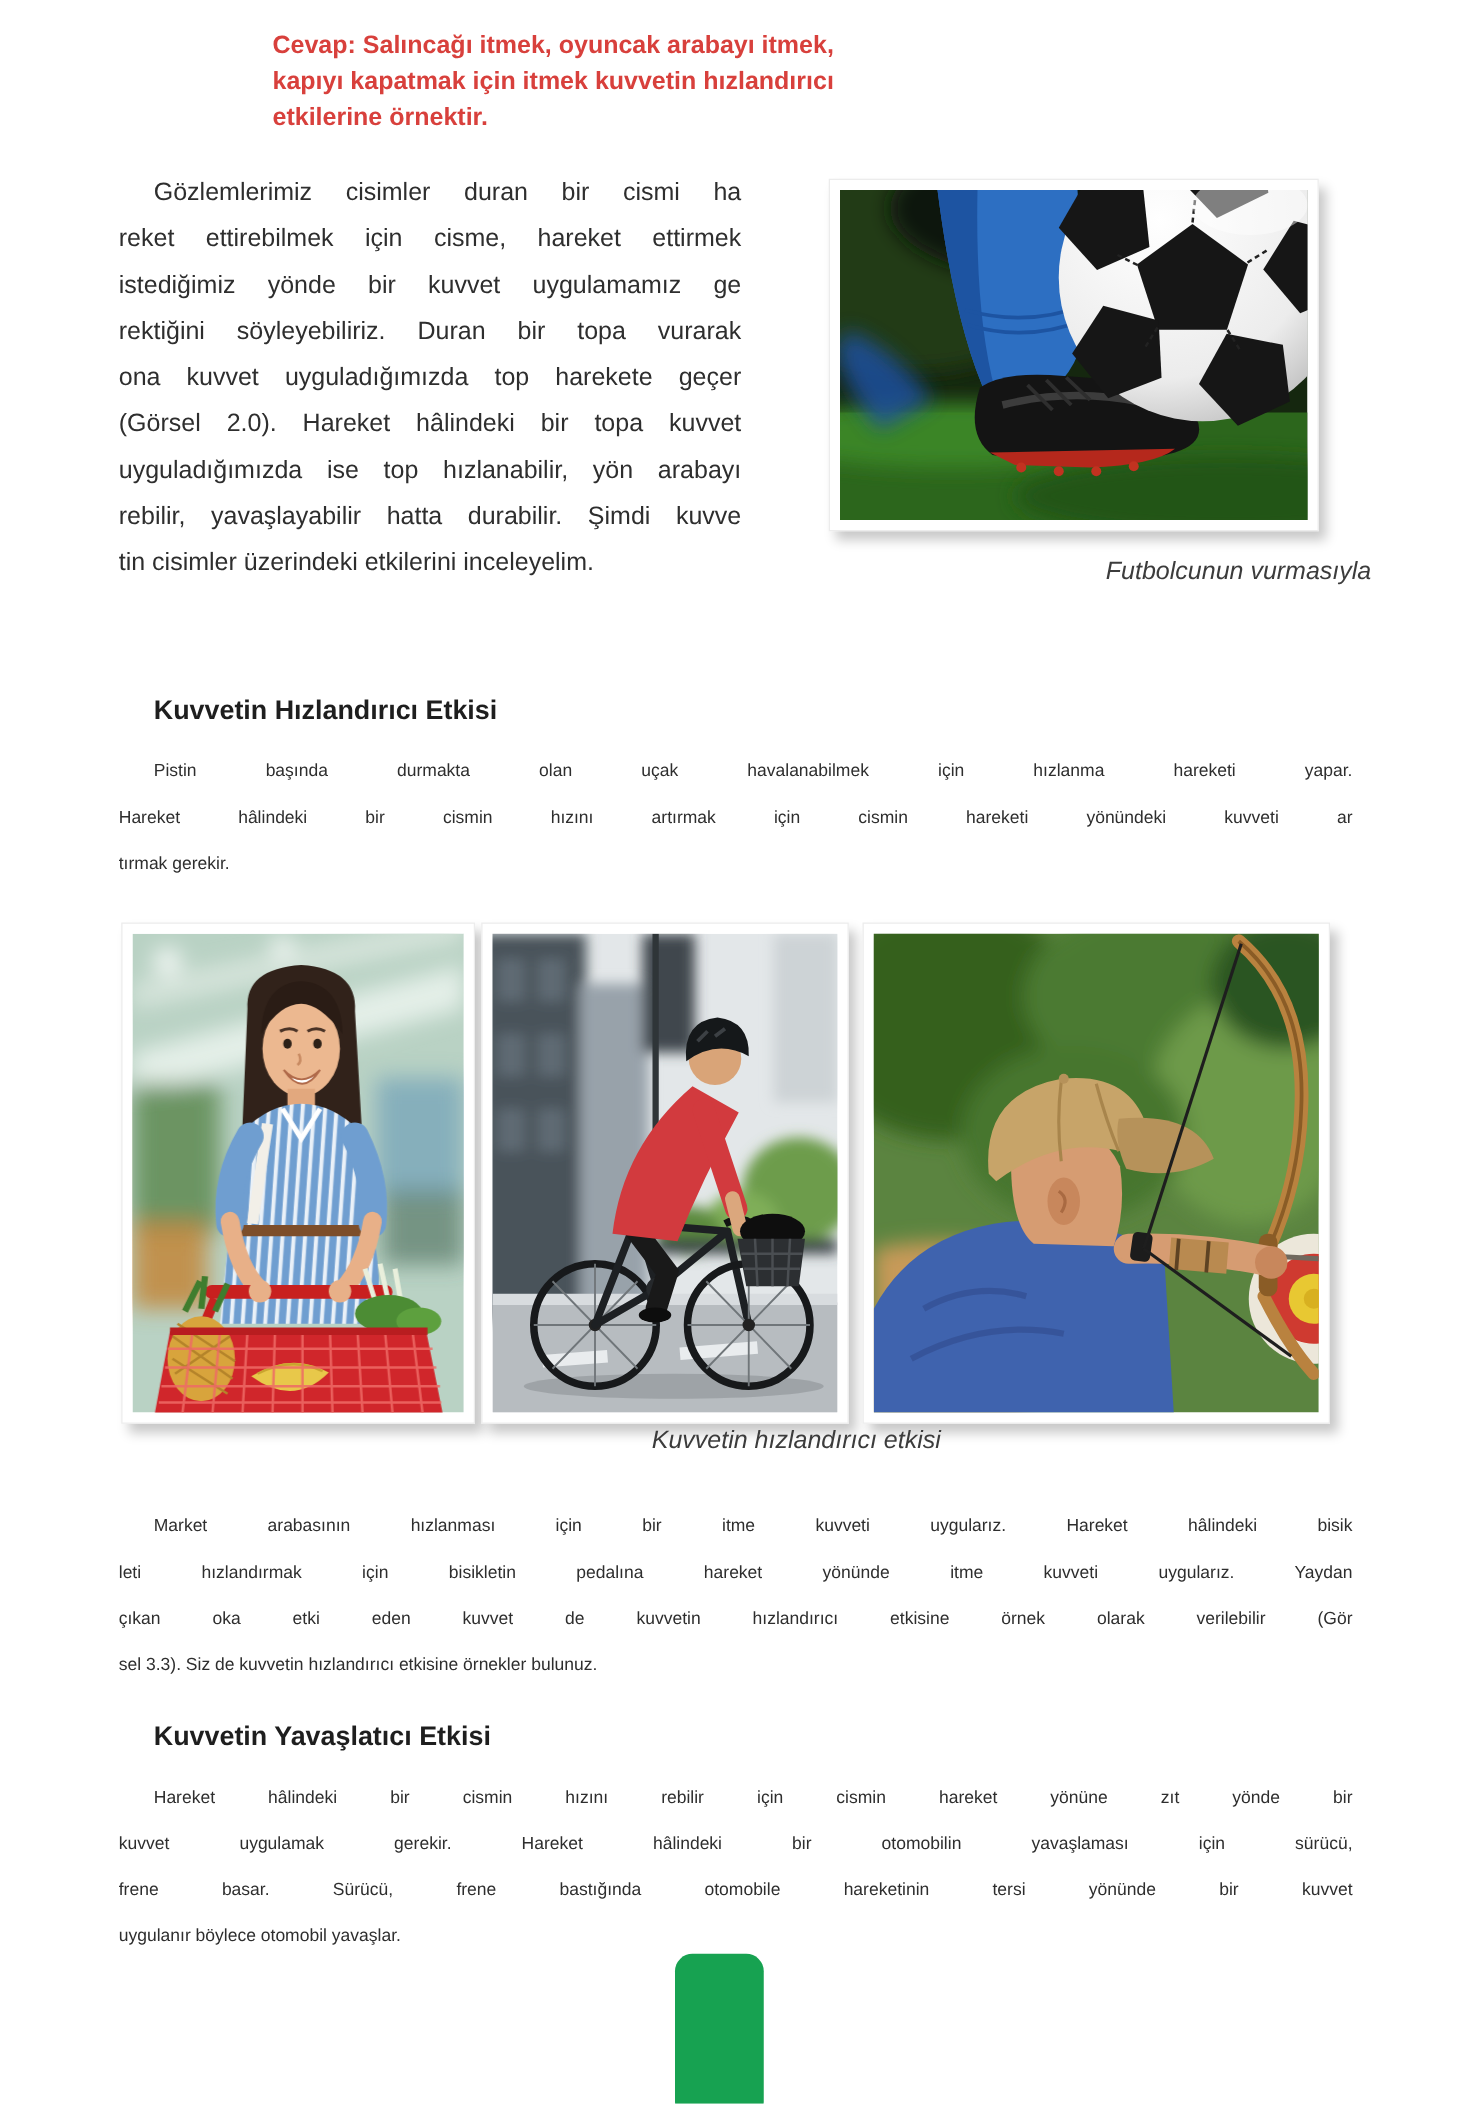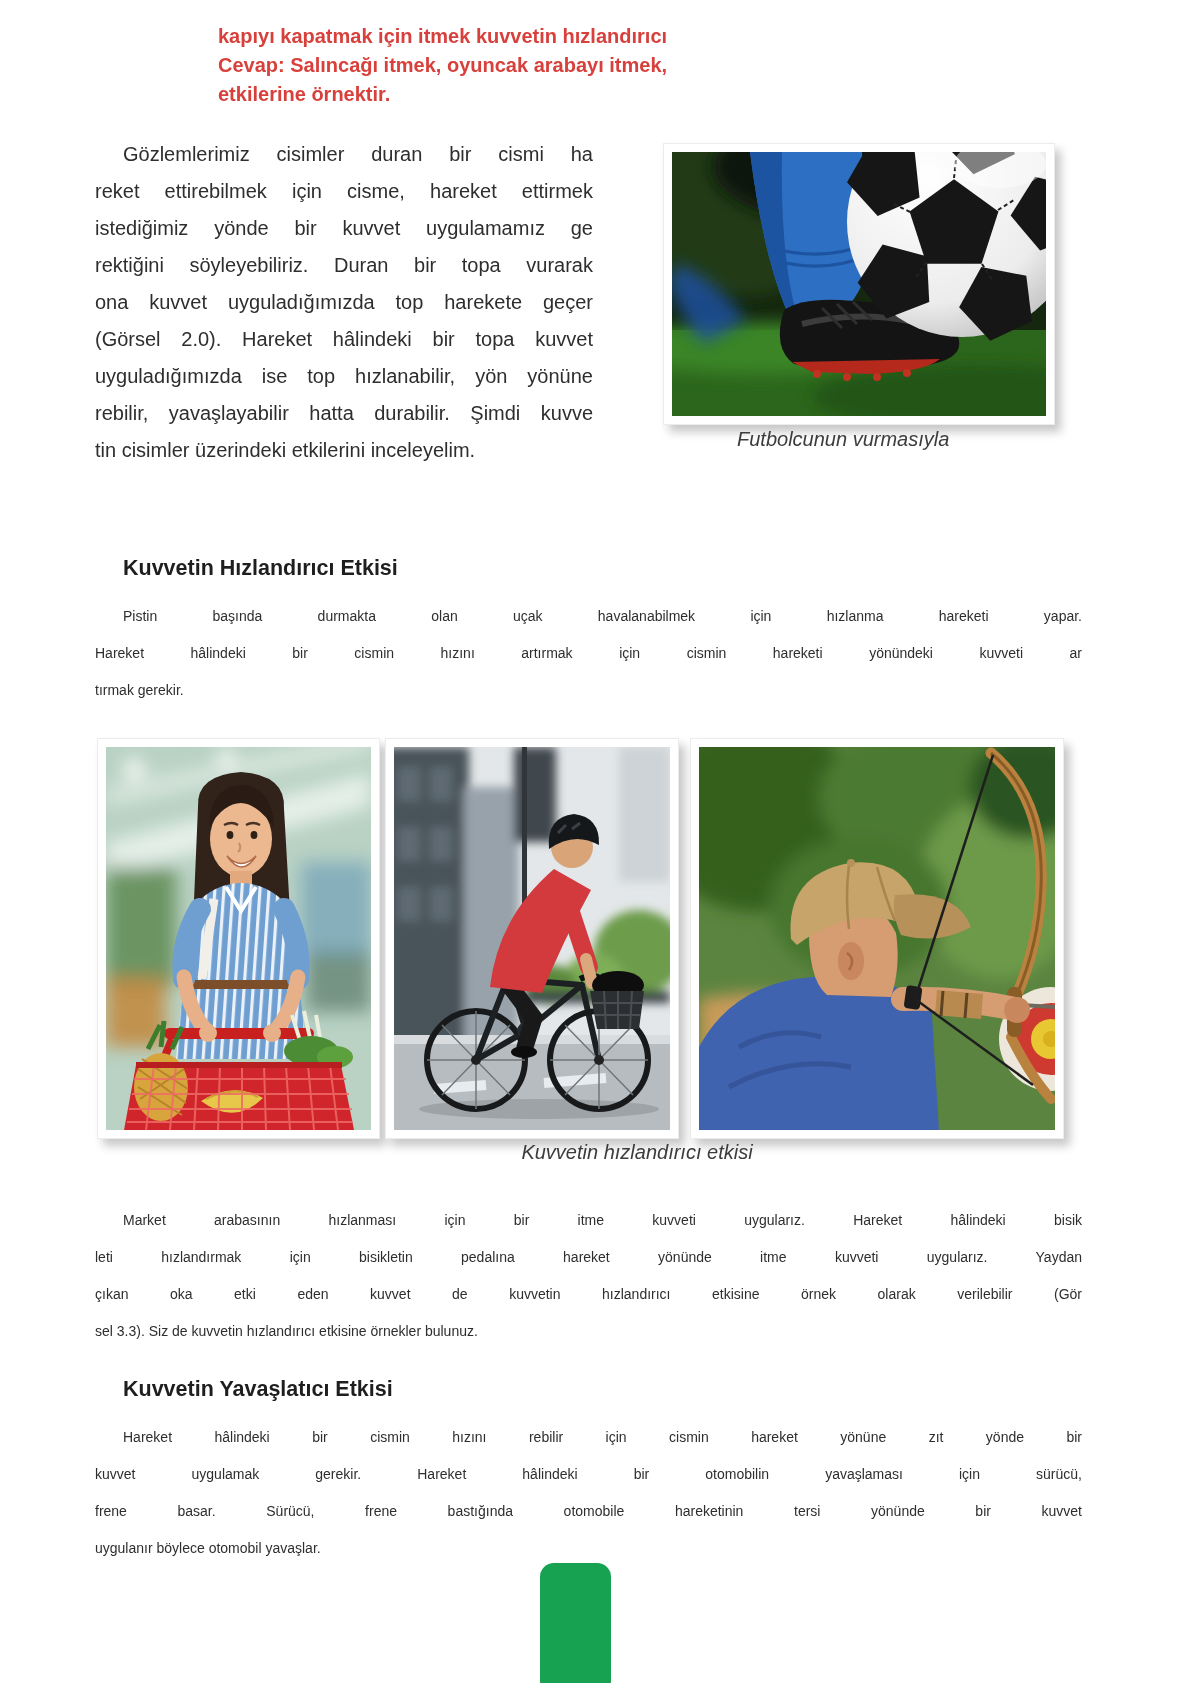--- a/index.html
+++ b/index.html
@@ -21,53 +21,53 @@
   .wide{left:95px;width:987px;font-size:14px;line-height:37px;}
   .p-accel1{top:598px;}
   .p-accel2{top:1190px;margin-top:12px;}
   .p-decel{top:1419px;}
 
   .heading{font-size:21.5px;font-weight:bold;color:#1e1e1e;}
   .h-accel{left:123px;top:556px;}
   .h-decel{left:123px;top:1377px;}
 
   .cap{font-style:italic;font-size:20px;color:#3c3c3c;}
-  .cap-football{left:737px;top:428px;width:360px;text-align:left;}
+  .cap-football{left:737px;top:446px;width:360px;text-align:right;}
   .cap-figures{left:337px;top:1141px;width:600px;text-align:center;}
 
   figure{margin:0;}
   .frame{background:#ffffff;padding:8px;border:1px solid #ececec;
          box-shadow:6px 7px 9px rgba(0,0,0,0.22);}
   .frame svg{display:block;}
   .fig-football{left:663px;top:143px;}
   .fig-cart{left:97px;top:738px;}
   .fig-bike{left:385px;top:738px;}
   .fig-archer{left:690px;top:738px;}
 
   .green-tab{left:540px;top:1563px;width:71px;height:132px;border-radius:14px;background:#17a251;}
 </style>
 </head>
 <body>
 
 <div class="page">
 
   <div class="abs answer">
+    <div>Cevap: Salıncağı itmek, oyuncak arabayı itmek,</div>
     <div>kapıyı kapatmak için itmek kuvvetin hızlandırıcı</div>
-    <div>Cevap: Salıncağı itmek, oyuncak arabayı itmek,</div>
     <div>etkilerine örnektir.</div>
   </div>
 
   <div class="abs intro">
     <div class="j ind">Gözlemlerimiz cisimler duran bir cismi ha</div>
     <div class="j">reket ettirebilmek için cisme, hareket ettirmek</div>
     <div class="j">istediğimiz yönde bir kuvvet uygulamamız ge</div>
     <div class="j">rektiğini söyleyebiliriz. Duran bir topa vurarak</div>
     <div class="j">ona kuvvet uyguladığımızda top harekete geçer</div>
     <div class="j">(Görsel 2.0). Hareket hâlindeki bir topa kuvvet</div>
-    <div class="j">uyguladığımızda ise top hızlanabilir, yön yönüne</div>
+    <div class="j">uyguladığımızda ise top hızlanabilir, yön arabayı</div>
     <div class="j">rebilir, yavaşlayabilir hatta durabilir. Şimdi kuvve</div>
     <div class="j jl">tin cisimler üzerindeki etkilerini inceleyelim.</div>
   </div>
 
   <figure class="abs frame fig-football">
     <svg width="374" height="264" viewBox="0 0 374 264">
       <defs>
         <filter id="fb" x="-40%" y="-40%" width="180%" height="180%">
             <feGaussianBlur stdDeviation="8"></feGaussianBlur>
           </filter>

